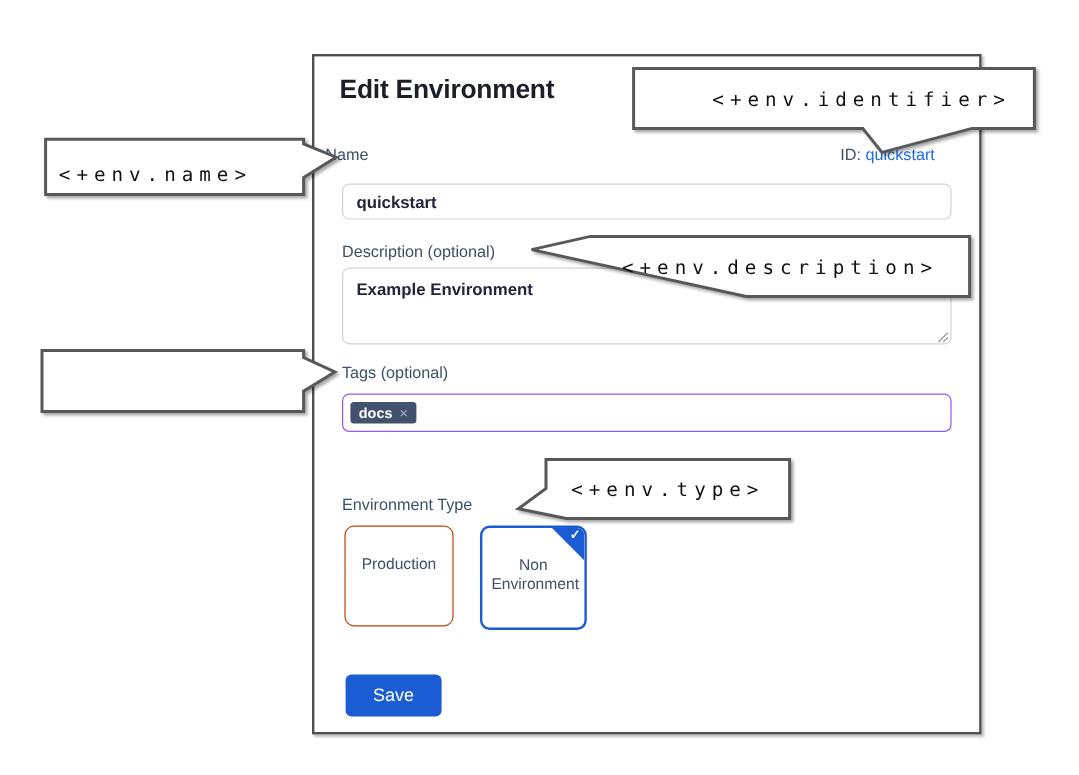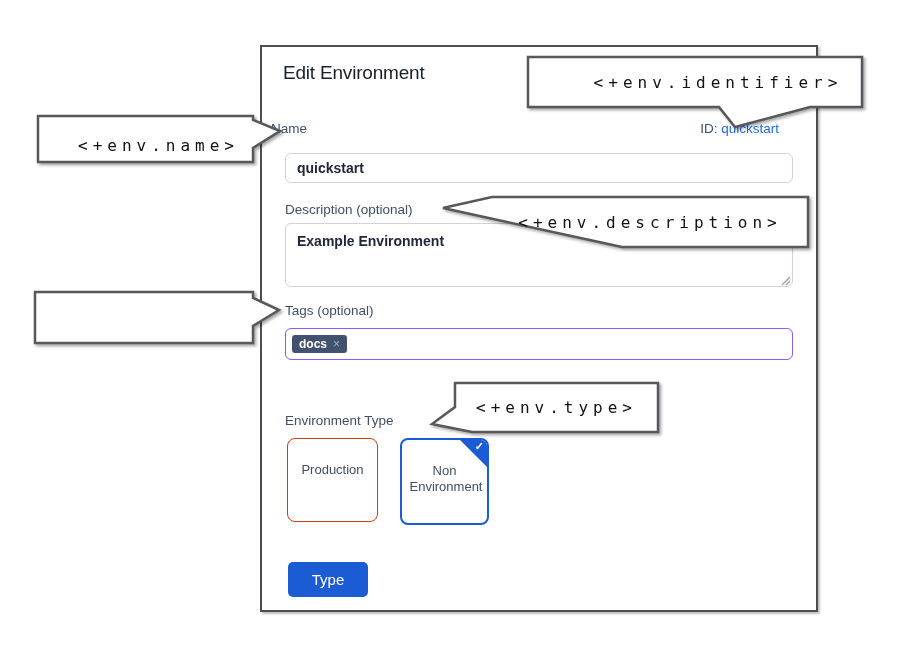--- a/index.html
+++ b/index.html
@@ -18,21 +18,21 @@
   .dialog {
     position: absolute;
     left: 260px; top: 45px;
     width: 558px; height: 567px;
     background: #ffffff;
     border: 2px solid #4d4e50;
     box-shadow: 2px 2px 2px rgba(0,0,0,0.25);
   }
   .dialog-title {
     position: absolute; left: 21px; top: 15px;
-    font-size: 19px; font-weight: 400; color: #1c1f28;
+    font-size: 22px; font-weight: 700; color: #1c1f28;
     letter-spacing: -0.2px;
   }
 
   .field-label {
     font-size: 13.5px; font-weight: 500; color: #3e4f66;
   }
 
   .name-row {
     position: absolute; left: 9px; top: 74px; width: 508px;
     display: flex; justify-content: space-between; align-items: baseline;
@@ -153,21 +153,21 @@
   .callout-text {
     position: absolute;
     display: flex; align-items: center; justify-content: center;
     font-family: "DejaVu Sans Mono", monospace;
     font-size: 16px; color: #111111;
     letter-spacing: 5px;
     white-space: nowrap;
     pointer-events: none;
   }
   .co-identifier { left: 528px; top: 57px;  width: 380px; height: 50px; }
-  .co-name       { left: 51px;  top: 116px; width: 215px; height: 58px; }
+  .co-name       { left: 22px;  top: 116px; width: 215px; height: 58px; }
   .co-desc       { left: 492px; top: 197px; width: 316px; height: 50px; }
   .co-tags       { left: 35px;  top: 292px; width: 218px; height: 51px; }
   .co-type       { left: 455px; top: 383px; width: 203px; height: 49px; }
 </style>
 </head>
 <body>
 
 <div class="stage">
 
   <div class="dialog">
@@ -204,21 +204,21 @@
       <div class="type-card">
         <span class="card-label">Production</span>
       </div>
       <div class="type-card selected">
         <span class="card-corner"></span>
         <span class="card-check">✓</span>
         <span class="card-label">Non Environment</span>
       </div>
     </div>
 
-    <button class="save-button">Type</button>
+    <button class="save-button">Save</button>
   </div>
 
   <svg class="callout-svg" viewBox="0 0 899 646">
     <g class="bubble-shadow">
 
       <path d="M528,57 H862 V107 H810 L735,127 L719,107 H528 Z"></path>
 
       <path d="M38,116 H253 V120 L280,131 L253,148 V162 H38 Z"></path>
 
       <path d="M492,197 H808 V247 H622 L443,208 Z"></path>

